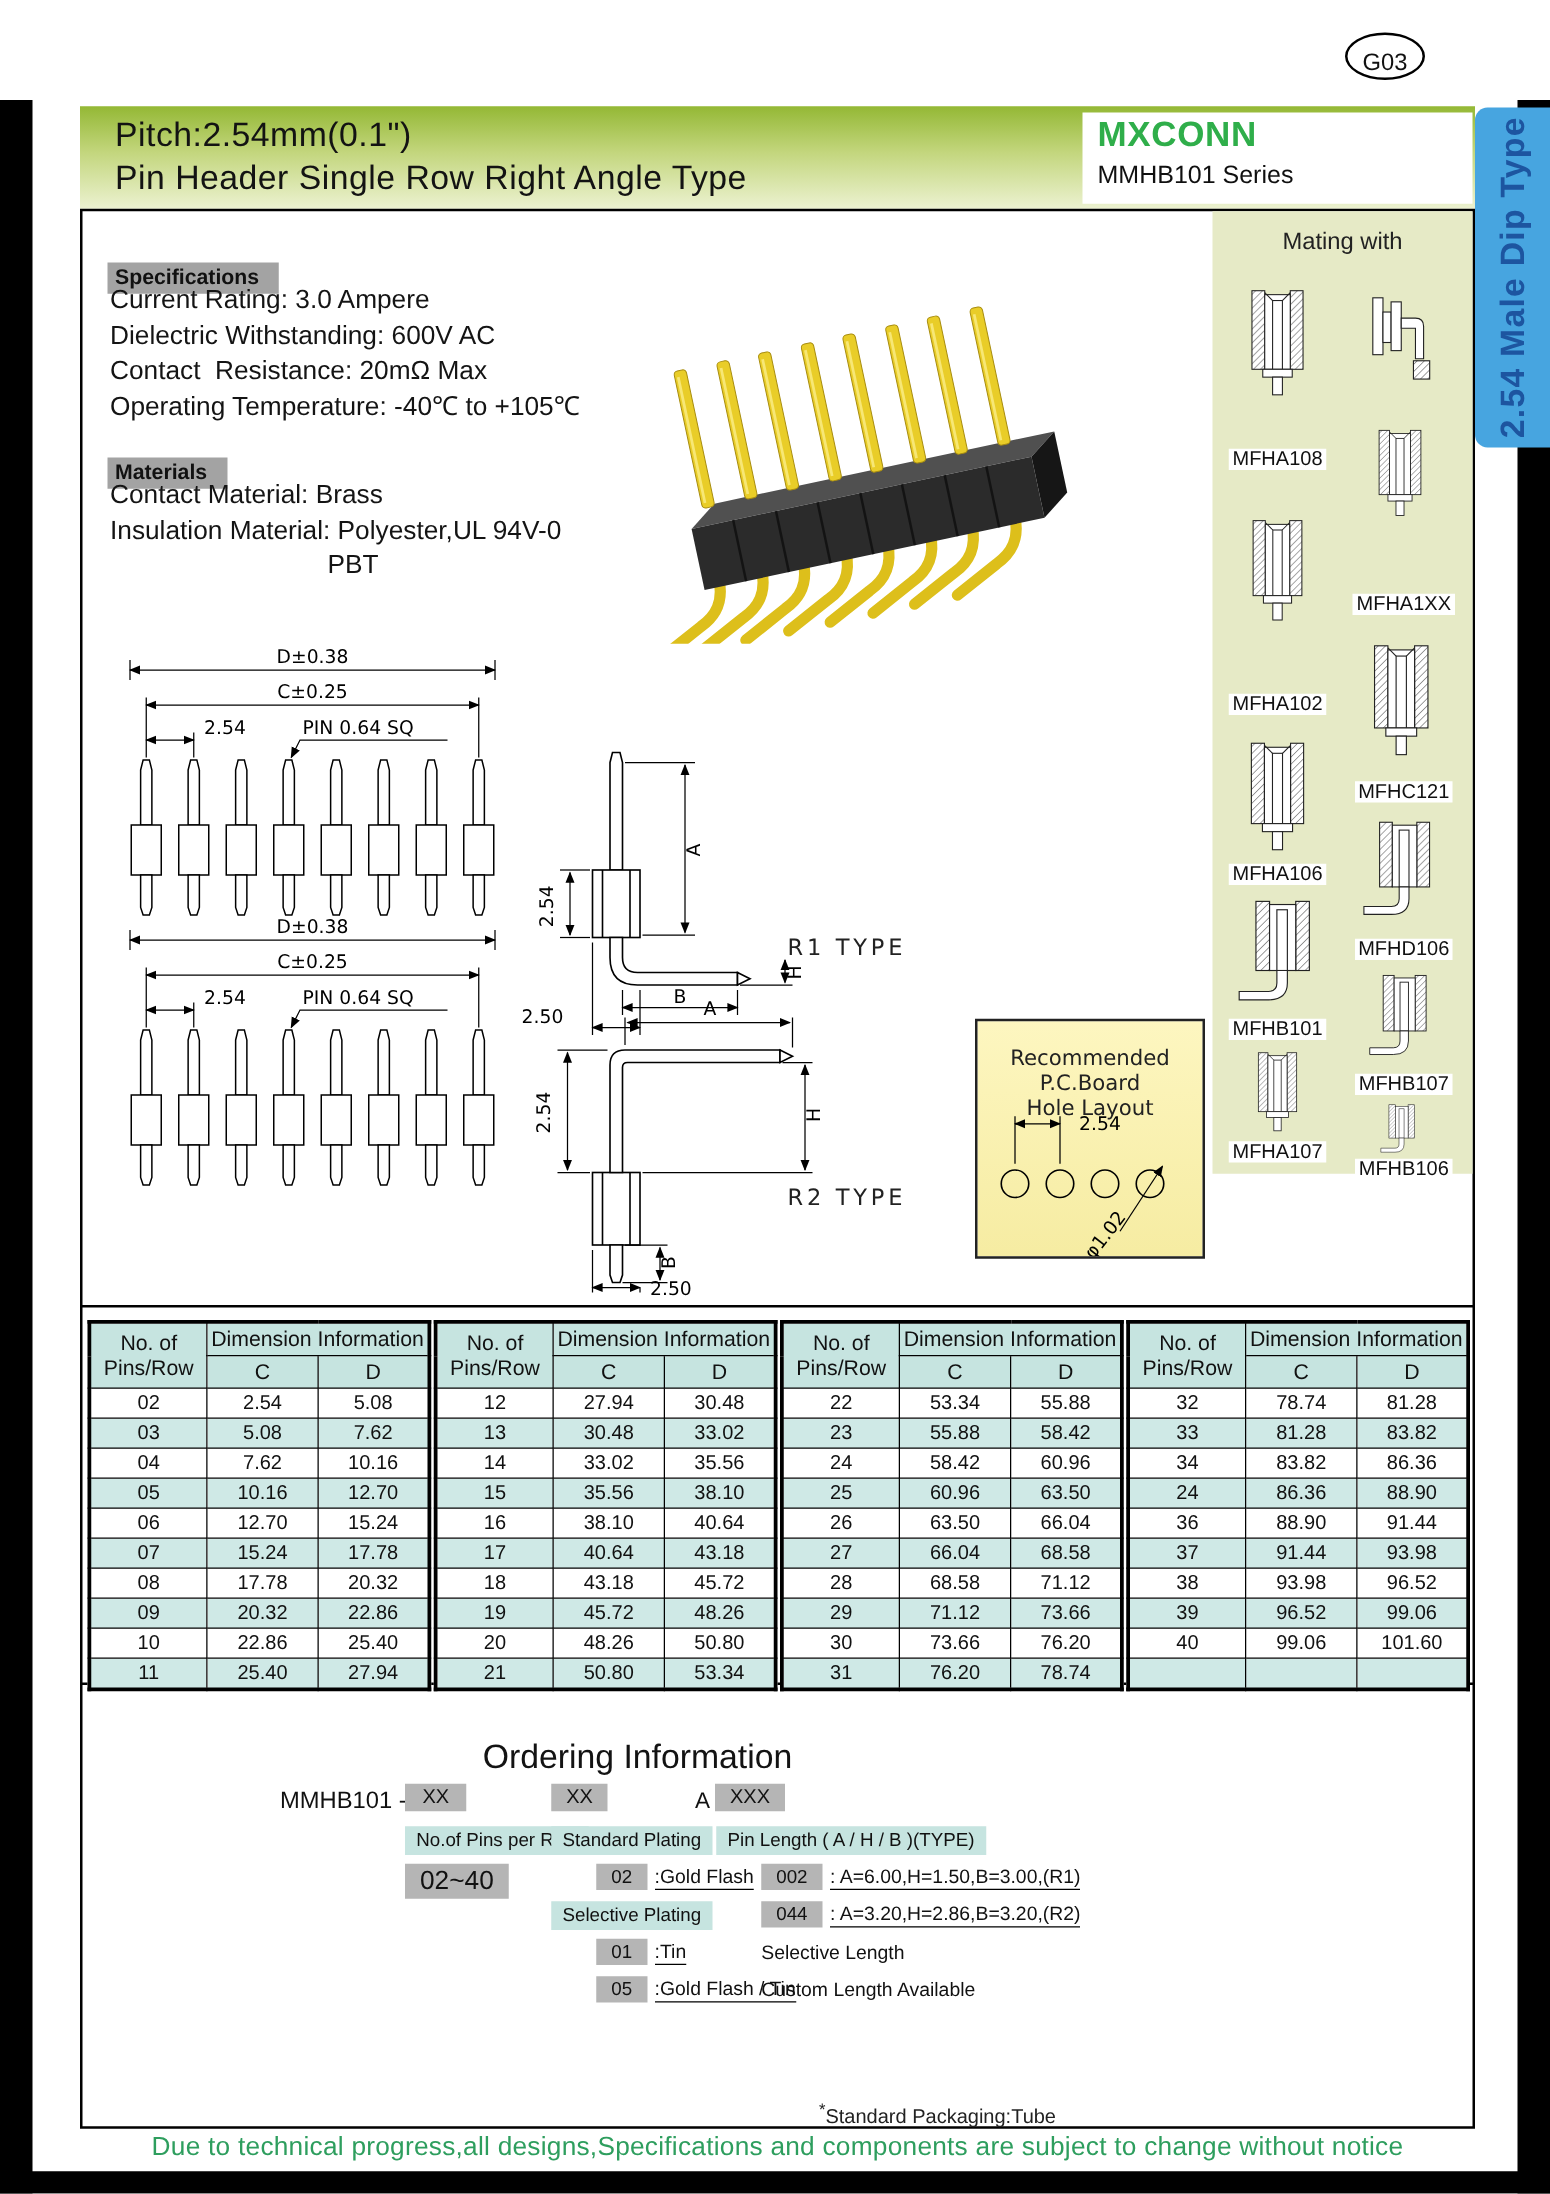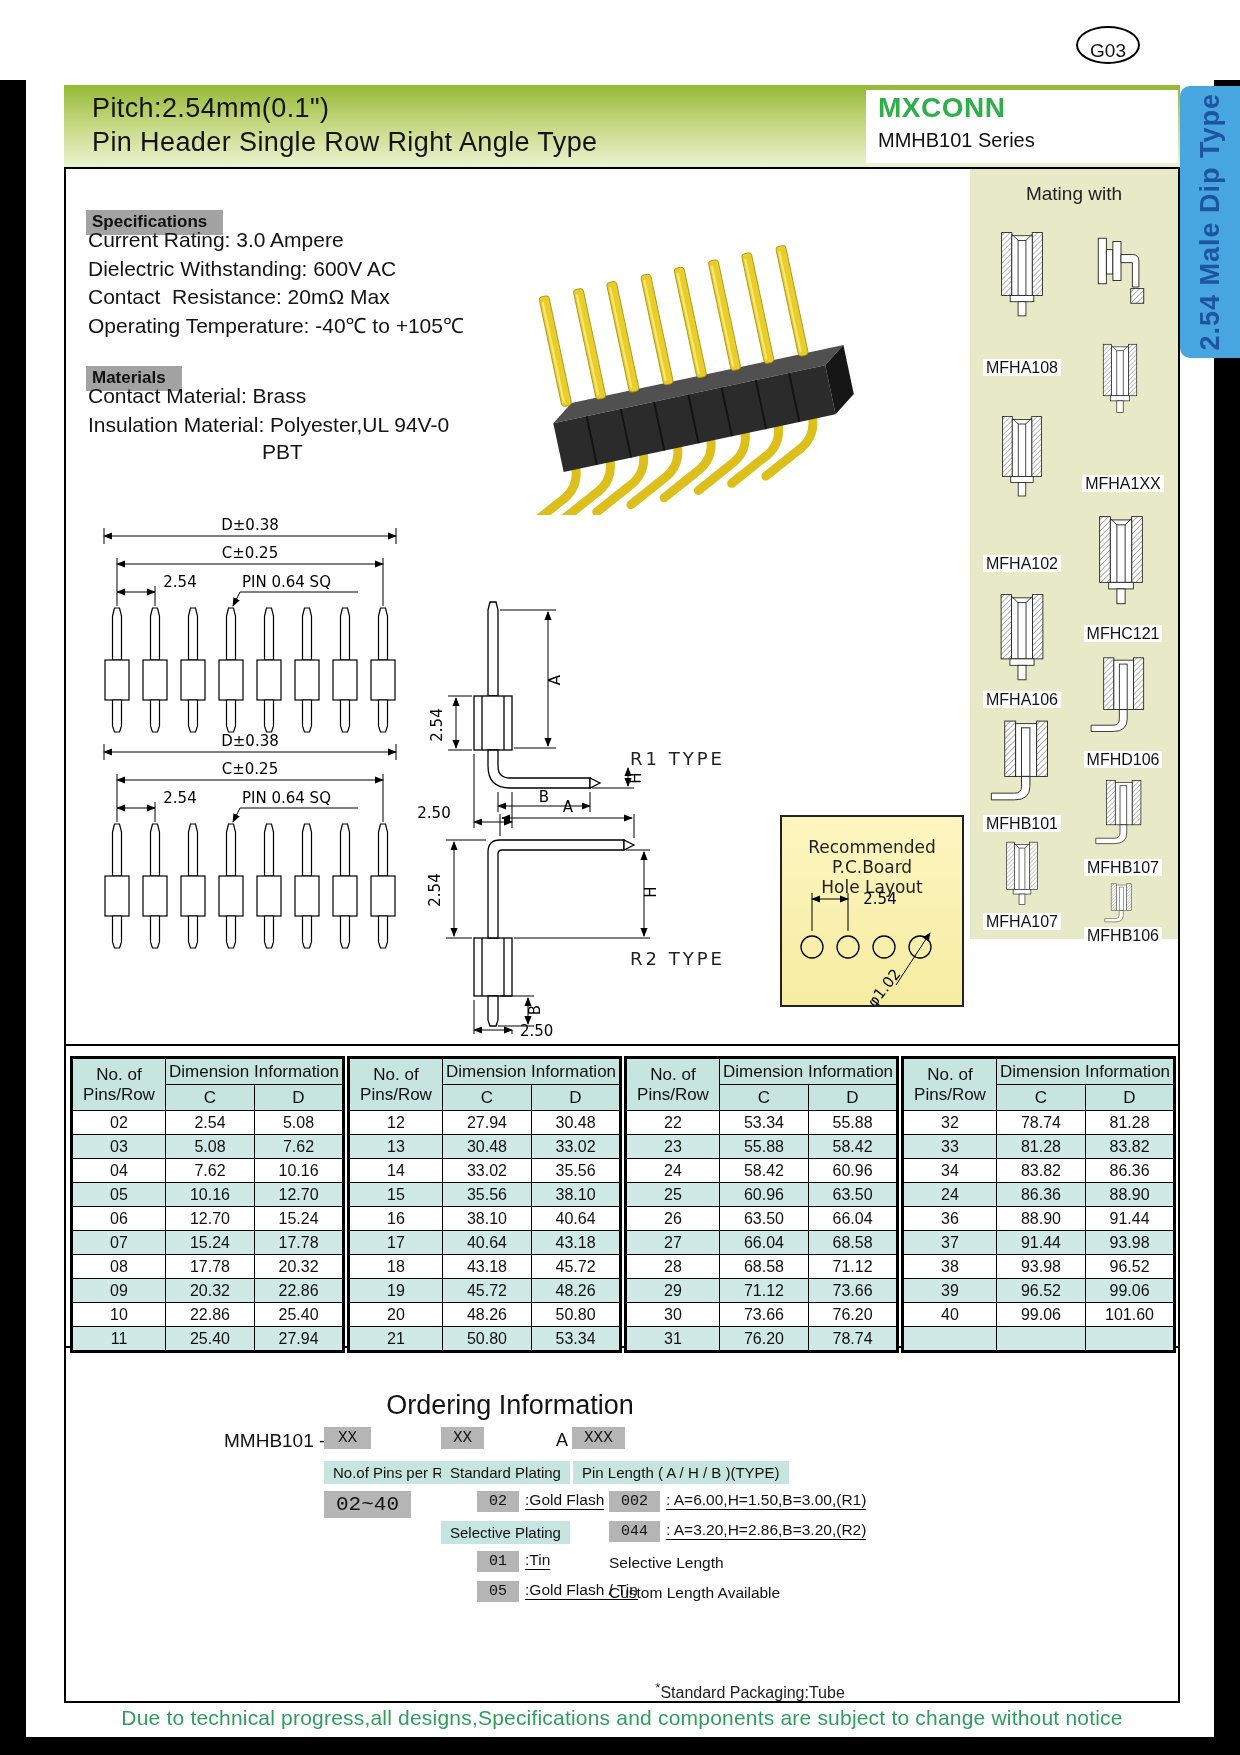--- a/index.html
+++ b/index.html
@@ -36,21 +36,21 @@
   .mate-label{font-size:16px;text-align:center;}
   .mate-label span{background:#fff;padding:0 3px;}
   
   .dimtable{border-collapse:collapse;table-layout:fixed;width:272px;background:#fff;border:3px solid #000;}
   .dimtable th,.dimtable td{border:1.6px solid #000;text-align:center;font-weight:normal;padding:0;overflow:hidden;}
   .dimtable th{background:#c6e4e0;font-size:17px;height:25px;}
   .dimtable td{font-size:16px;height:23px;}
   .dimtable tr.alt td{background:#cfe9e6;}
   
   .ordtitle{font-size:27px;color:#131313;}
-  .gray{background:#b5b5b5;padding:2px 12px;font-size:16px;display:inline-block;font-family:Liberation Mono, monospace;}
+  .gray{background:#b5b5b5;padding:2px 12px;font-size:16px;display:inline-block;}
   .teal{background:#c6e4e0;padding:3px 9px;font-size:15px;display:inline-block;}
   .ordrow{font-size:15.5px;padding-left:36px;}
   .uline{border-bottom:1.5px solid #000;padding-bottom:1px;margin-left:6px;}
   .pcbbox{left:780px;top:815px;width:184px;height:192px;border:2px solid #222;box-sizing:border-box;
           background:linear-gradient(to bottom,#fdf6c0,#f6eca2);}
   .pcbtitle{font-family:"DejaVu Sans",sans-serif;font-size:17px;line-height:20px;text-align:center;
             color:#222;padding-top:20px;}
   .rtype{font-family:"DejaVu Sans",sans-serif;font-size:18px;letter-spacing:3px;color:#222;}
   .footnote{font-size:16px;color:#222;}
   .disclaimer{font-size:21px;color:#2e9e5e;text-align:center;width:1116px;letter-spacing:.2px;}

